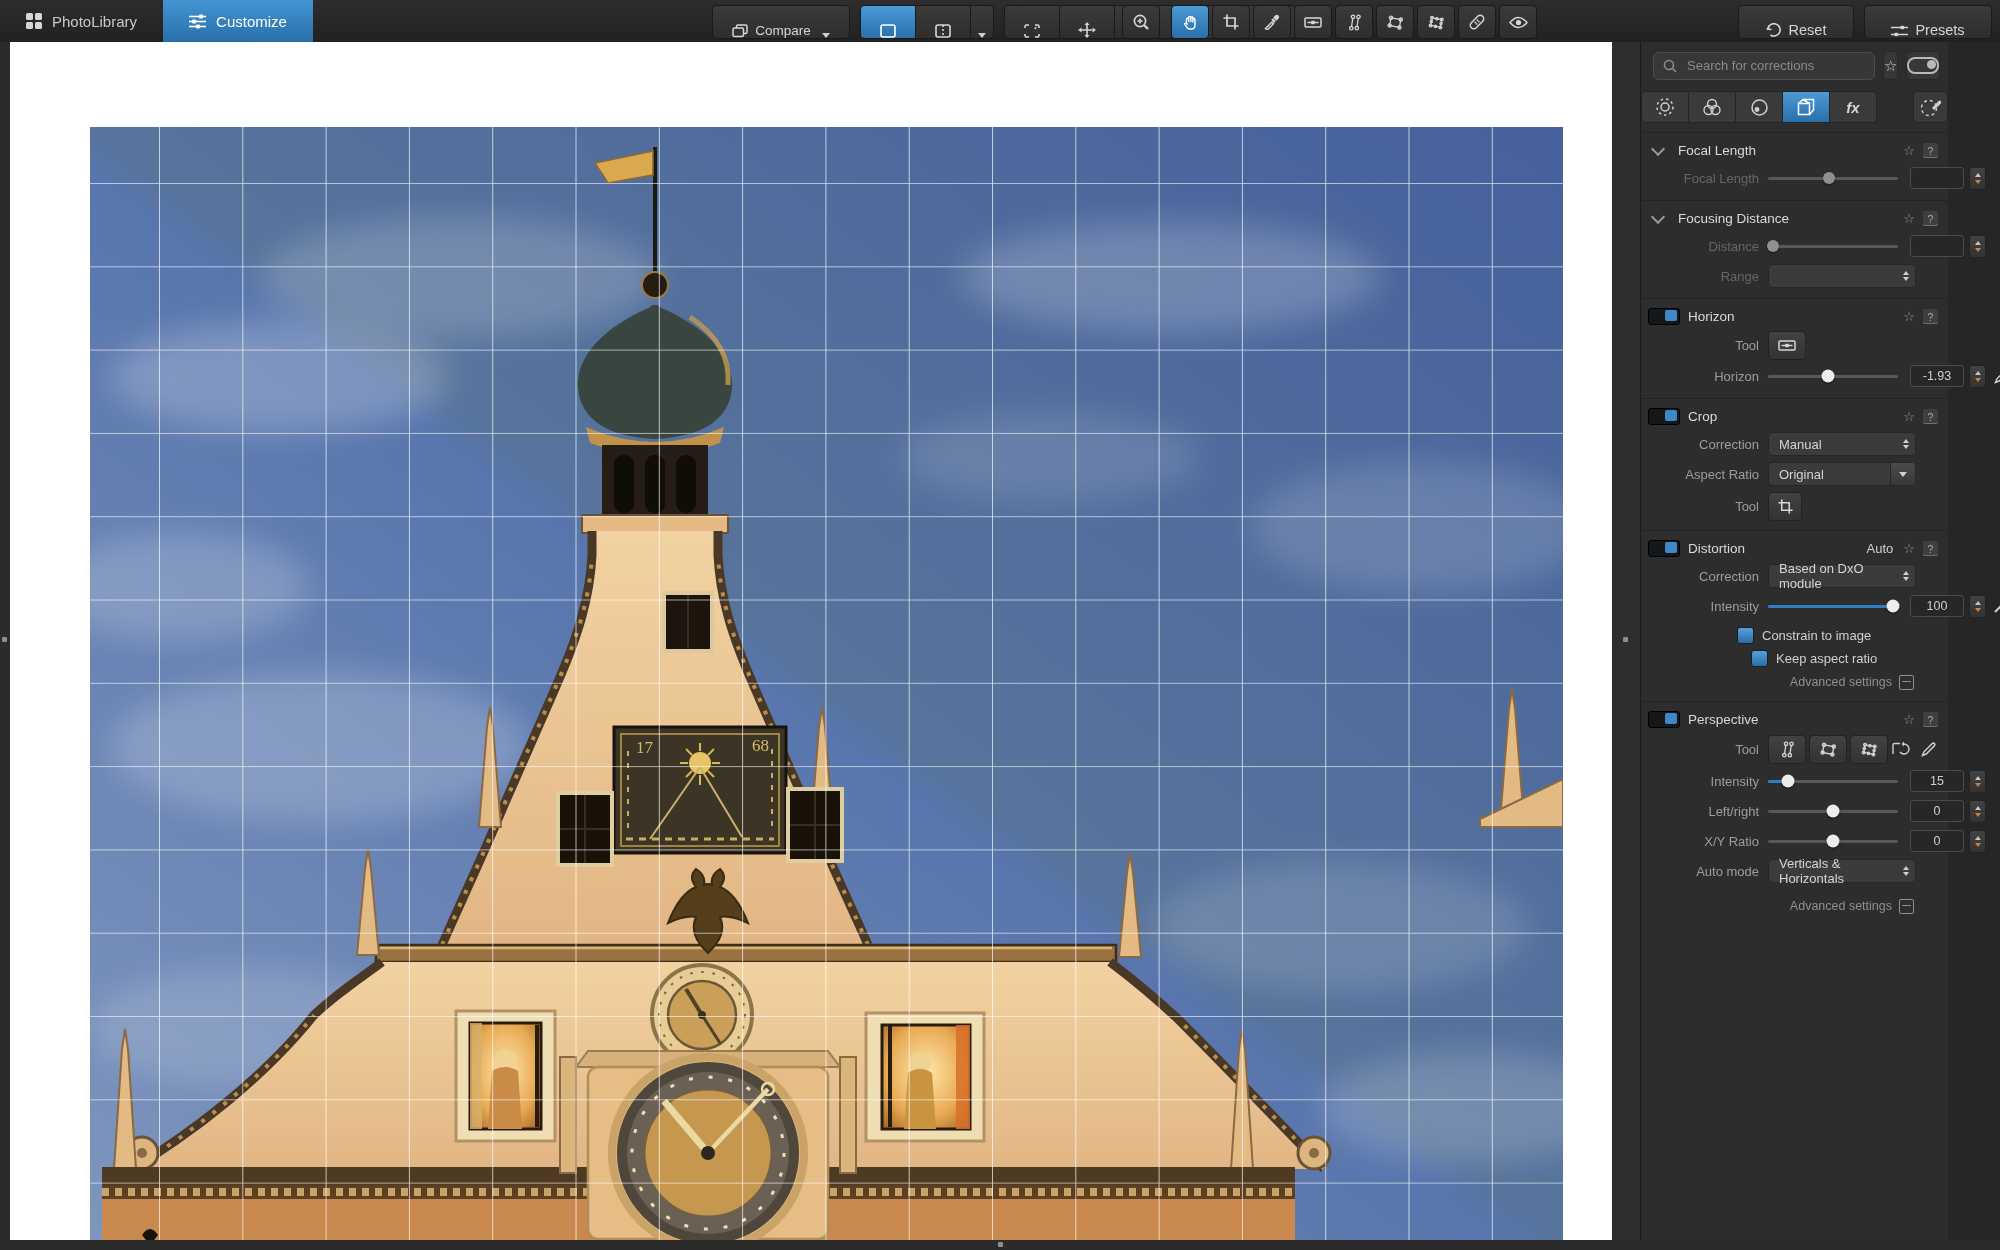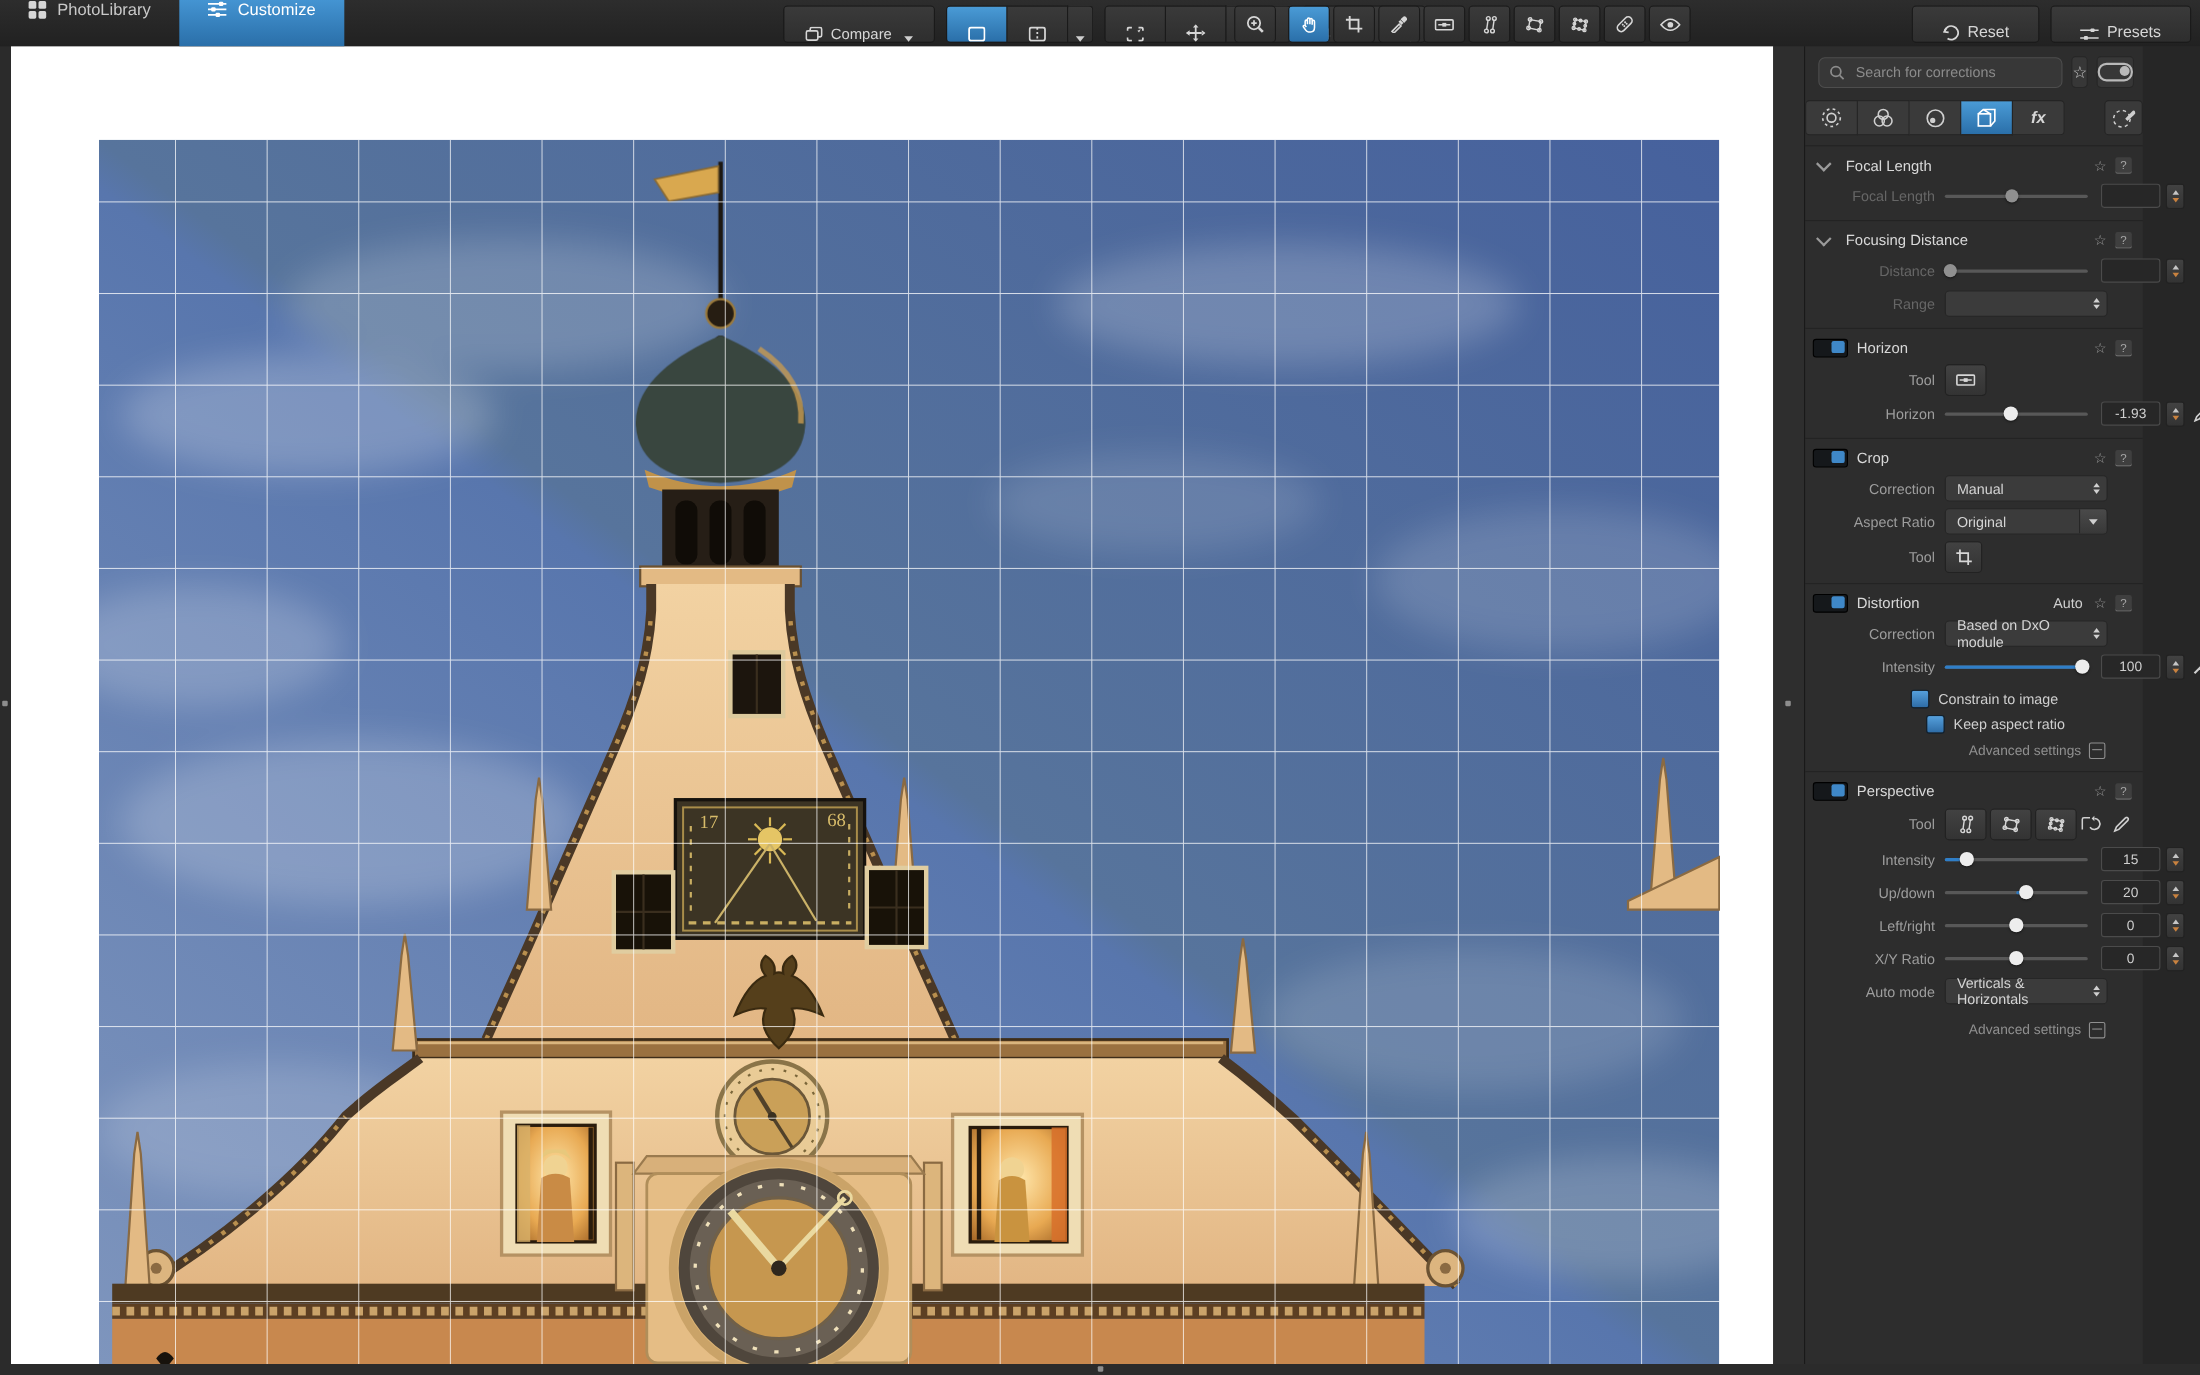--- a/index.html
+++ b/index.html
@@ -1,21 +1,21 @@
 <!DOCTYPE html>
 <html><head>
 <meta charset="utf-8">
 <style>
   html,body{margin:0;padding:0;background:#1b1b1b;font-family:"Liberation Sans",sans-serif;}
   #app{position:relative;width:2000px;height:1250px;background:#262626;overflow:hidden;}
 
   
   .topbar{position:absolute;left:0;top:0;width:2000px;height:42px;background:linear-gradient(#2d2d2d,#212121);z-index:30;}
   .tb-left{position:absolute;left:0;top:0;height:42px;display:flex;}
-  .tab{display:flex;gap:10px;padding:1px 26px;color:#c9c9c9;font-size:15px;}
+  .tab{display:flex;align-items:center;gap:10px;padding:1px 26px;color:#c9c9c9;font-size:15px;}
   .tab.active{background:linear-gradient(#4494d2,#2a6fa9);color:#fff;}
   .grid-ic{width:16px;height:16px;display:grid;grid-template-columns:7px 7px;grid-template-rows:7px 7px;gap:2px;}
   .grid-ic i{background:#d6d6d6;border-radius:1.5px;}
   .tb-center{position:absolute;left:712px;top:5px;display:flex;align-items:center;gap:10px;}
   .tb-btn{height:32px;display:flex;align-items:flex-end;justify-content:center;gap:7px;padding:0 9px;
           background:linear-gradient(#3a3a3a,#2e2e2e);border:1px solid #1a1a1a;border-radius:4px;color:#d6d6d6;font-size:13.5px;}
   .tb-btn.blue{background:linear-gradient(#4a9bd6,#2a6fa9);}
   .caret{width:0;height:0;border-left:4.5px solid transparent;border-right:4.5px solid transparent;border-top:5px solid #cfcfcf;}
   .joined{display:flex;gap:0;}
   .joined .tb-btn{border-radius:0;border-left-width:0;}
@@ -780,33 +780,20 @@
             <span class="thumb" style="left:15%;"></span>
           </div>
         <div class="val">15</div>
         <div class="stp">
             <i class="tri-u"></i>
             <i class="tri-d"></i>
           </div>
         <div class="xic"></div>
       </div>
       <div class="row">
-        <span class="lbl">Up/down</span>
-        <div class="sld">
-            <span class="fill" style="left:50%;width:7%;"></span>
-            <span class="thumb" style="left:57%;"></span>
-          </div>
-        <div class="val">20</div>
-        <div class="stp">
-            <i class="tri-u"></i>
-            <i class="tri-d"></i>
-          </div>
-        <div class="xic"></div>
-      </div>
-      <div class="row">
         <span class="lbl">Left/right</span>
         <div class="sld">
             <span class="thumb" style="left:50%;"></span>
           </div>
         <div class="val">0</div>
         <div class="stp">
             <i class="tri-u"></i>
             <i class="tri-d"></i>
           </div>
         <div class="xic"></div>

